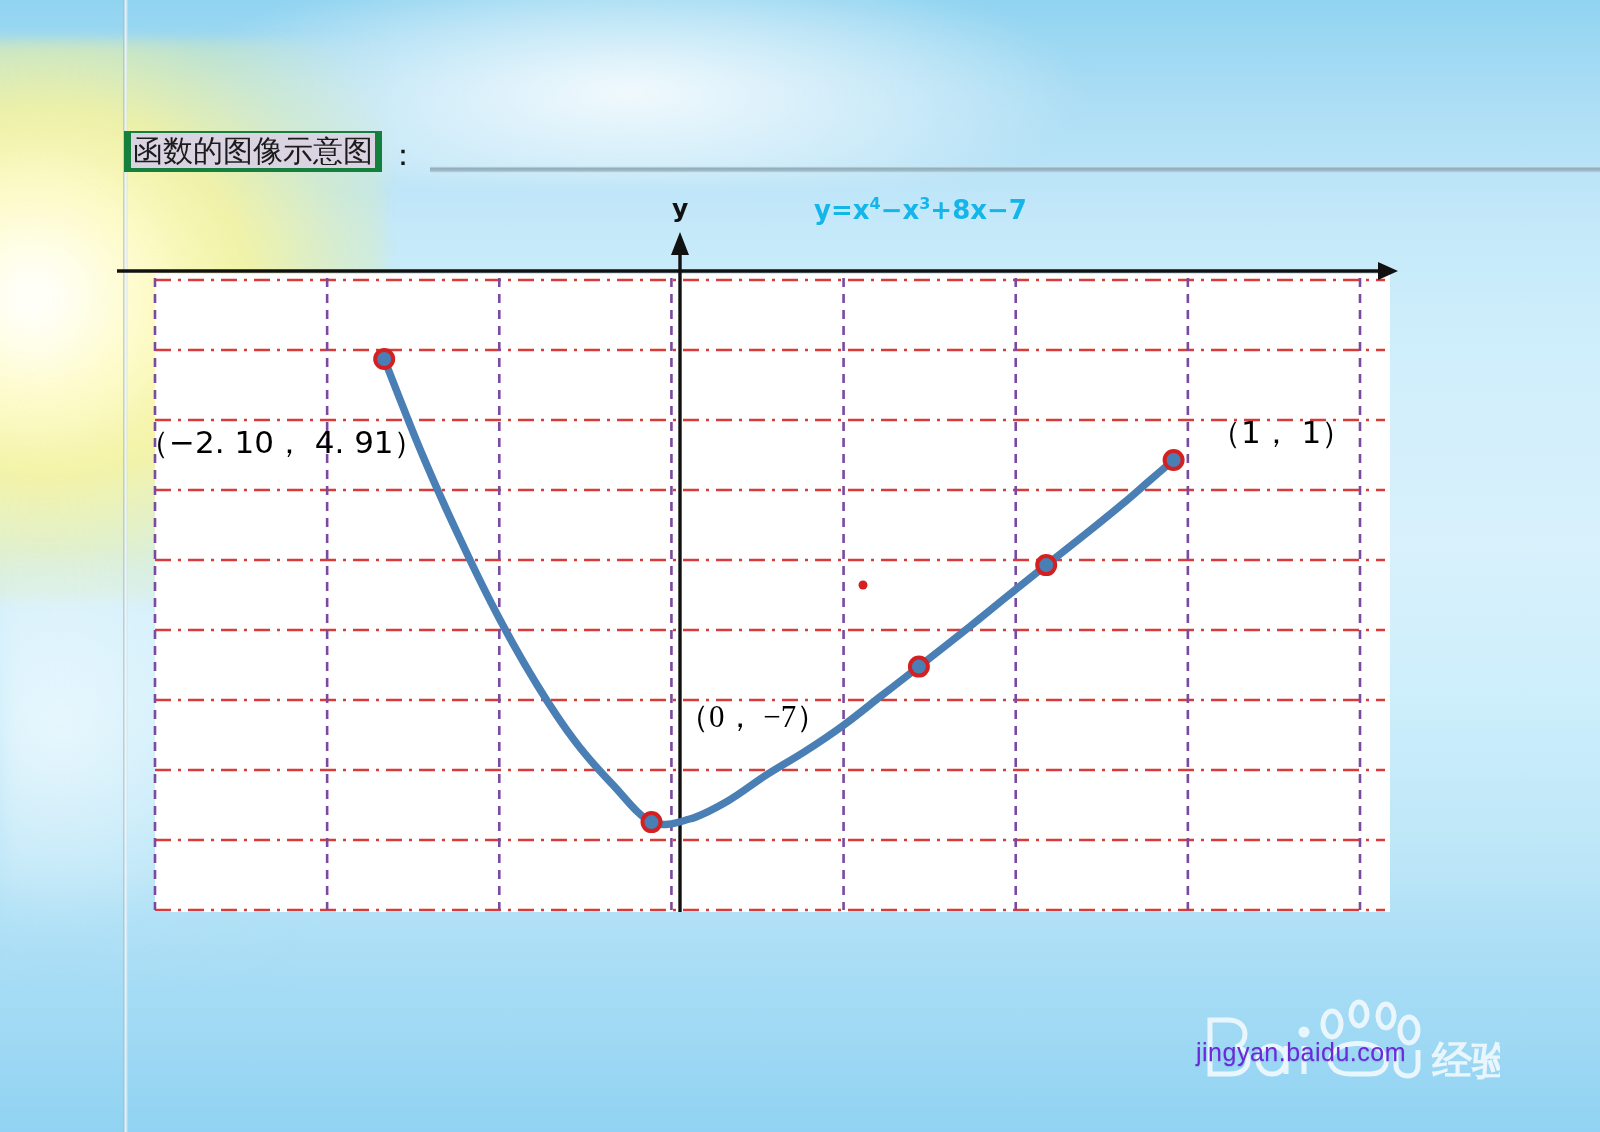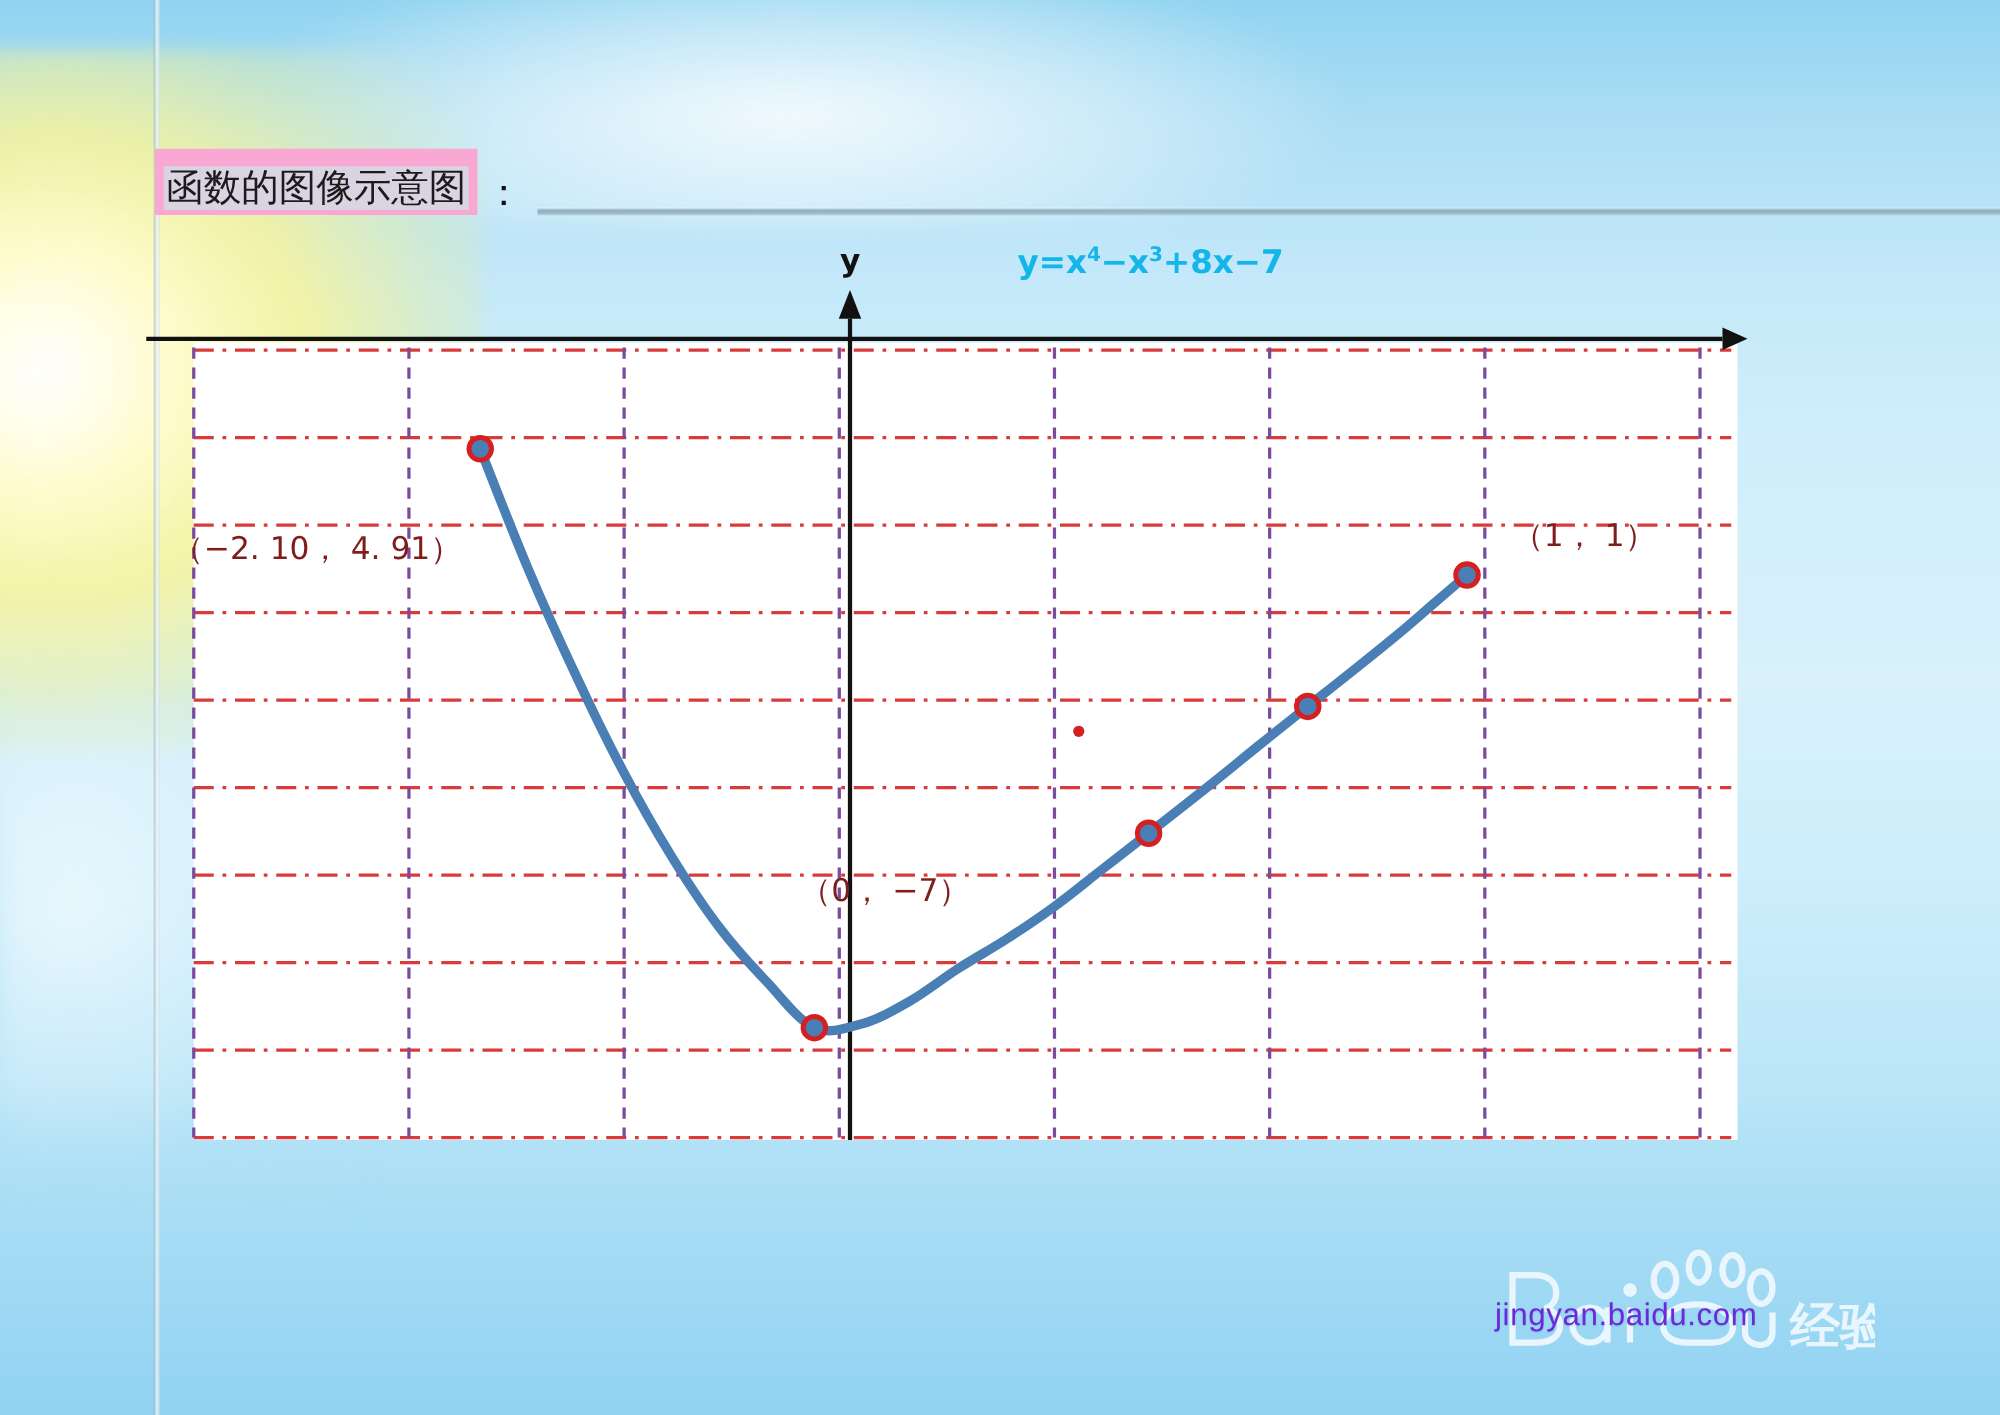--- a/index.html
+++ b/index.html
@@ -37,41 +37,41 @@
     filter:blur(10px);}
   #bottom-glow{position:absolute;left:0;bottom:0;width:1600px;height:260px;
     background:linear-gradient(180deg,rgba(160,216,244,0) 0%,rgba(150,212,243,.55) 60%,rgba(140,208,242,.8) 100%);}
 
   
   #left-rule{position:absolute;left:123px;top:0;width:5px;height:1132px;
     background:linear-gradient(90deg,rgba(140,160,170,.55),rgba(235,245,250,.9),rgba(190,215,228,.35));}
 
   
   #title-row{position:absolute;left:124px;top:122px;height:50px;display:flex;align-items:flex-end;}
-  #title-hl{background:#f9a8d4;padding:15px 7px 4px 7px;display:inline-block;}
+  #title-hl{background:#15803d;padding:3px 7px 4px 7px;display:inline-block;}
   #title-text{font-family:"DejaVu Sans","Liberation Sans",sans-serif;
     font-size:30px;color:#1b1b1b;line-height:34px;white-space:nowrap;
     background:#d9d3e2;padding:0 2px;}
   #title-colon{font-family:"DejaVu Sans","Liberation Sans",sans-serif;
     font-size:30px;color:#121212;margin-left:6px;line-height:34px;}
   #title-divider{position:absolute;left:430px;top:166px;width:1170px;height:7px;
     background:linear-gradient(180deg,rgba(255,255,255,.35) 0%,#8fb0bf 35%,#9fbccb 70%,rgba(255,255,255,.2) 100%);}
 
   
   #chart-area{position:absolute;left:0;top:0;width:1600px;height:1132px;}
   #plot-white{position:absolute;left:155px;top:274px;width:1235px;height:638px;background:#ffffff;}
 
   #y-label{position:absolute;left:672px;top:194px;font-size:25px;font-weight:bold;color:#111;
     font-family:"DejaVu Sans","Liberation Sans",sans-serif;}
   #formula{position:absolute;left:814px;top:194px;font-size:26px;font-weight:bold;color:#13b5ea;
     font-family:"DejaVu Sans","Liberation Sans",sans-serif;white-space:nowrap;}
   #formula sup{font-size:16px;vertical-align:super;}
 
   .pt-label{position:absolute;font-family:"DejaVu Sans","Liberation Sans",sans-serif;
-    font-size:25px;color:#7f1d1d;white-space:nowrap;letter-spacing:0px;}
+    font-size:31px;color:#000000;white-space:nowrap;letter-spacing:0px;}
 
   
   #watermark{position:absolute;left:1200px;top:992px;width:300px;height:110px;}
   #wm-url{position:absolute;left:1196px;top:1038px;font-size:25px;color:#6d28d9;
     font-family:"Liberation Sans",sans-serif;letter-spacing:.5px;
     text-shadow:0 1px 1px rgba(90,160,200,.5);}
 </style>
 </head>
 <body>
 
@@ -144,21 +144,21 @@
         <circle cx="1173.6" cy="460.0" r="9" fill="#4a7fb5" stroke="#d42020" stroke-width="4"></circle>
       </g>
   </svg>
 
   <div id="y-label">y</div>
   <div id="formula">
     <span>y=x</span><sup>4</sup><span>−x</span><sup>3</sup><span>+8x−7</span>
   </div>
 
   <div class="pt-label" id="lbl0" style="top: 422px; left: 138px;">（−2. 10， 4. 91）</div>
-  <div class="pt-label" id="lbl2" style="top: 696px; left: 640px;">（0， −7）</div>
+  <div class="pt-label" id="lbl2" style="top: 696px; left: 678px; font-family: Liberation Serif, serif;">（0， −7）</div>
   <div class="pt-label" id="lbl4" style="top: 412px; left: 1210px;">（1， 1）</div>
 </div>
 
 <div id="watermark">
   <svg width="300" height="110" viewBox="0 0 300 110">
     <g fill="none" stroke="#eaf6fd" stroke-width="5">
 
       <path d="M10,28 L10,82 L30,82 C42,82 48,76 48,68 C48,61 43,56 36,55 C42,53 45,48 45,42 C45,34 39,28 28,28 Z"></path>
 
       <circle cx="72" cy="68" r="14"></circle>

